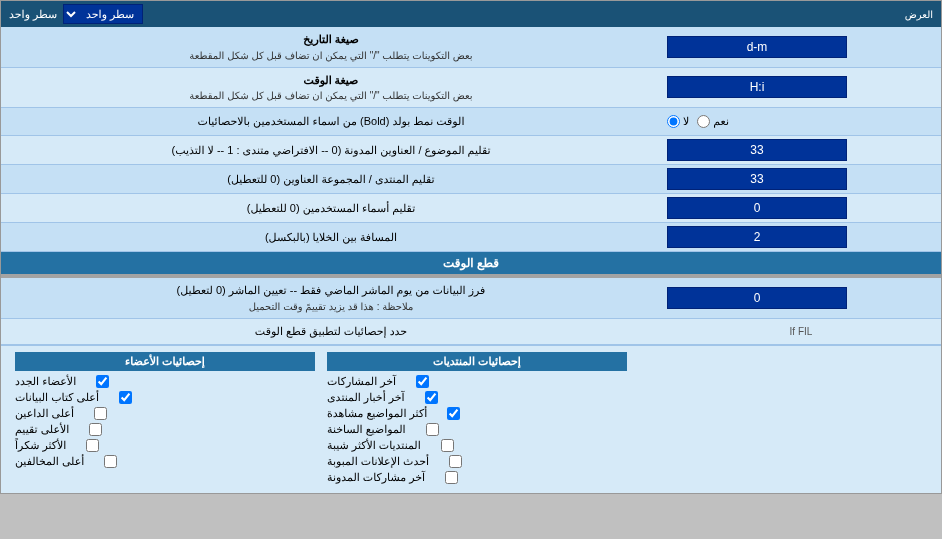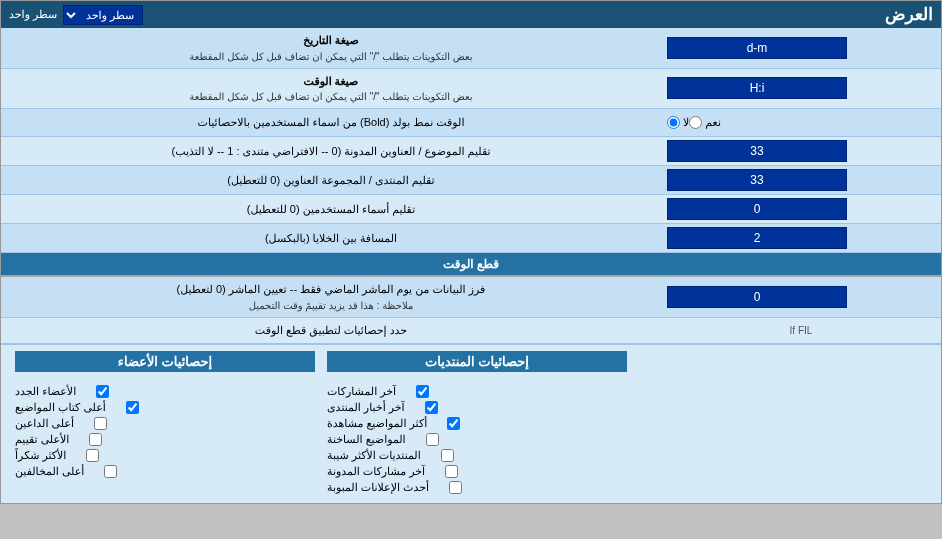--- a/index.html
+++ b/index.html
@@ -62,27 +62,27 @@
       padding: 3px 8px;
       min-height: 26px;
     }
     .section-header {
       background: #2471a3;
       color: #fff;
       font-weight: bold;
       font-size: 12px;
       padding: 4px 10px;
       text-align: center;
-      border-bottom: 2px solid #a3a3a3;
+      border-bottom: 4px solid #a3a3a3;
     }
     .radio-group {
       display: flex;
       flex-direction: row-reverse;
       align-items: center;
-      gap: 0;
+      gap: 8px;
     }
     .checkbox-item {
       display: flex;
       align-items: flex-start;
       gap: 20px;
       font-size: 11px;
       margin-bottom: 3px;
       flex-direction: row-reverse;
     }
     .checkbox-item input[type=checkbox] {
@@ -96,37 +96,37 @@
       padding: 6px 8px;
     }
     .stats-col {
       flex: 1;
       padding: 0 6px;
     }
     .stats-col-header {
       background: #2471a3;
       color: #fff;
       font-weight: bold;
-      font-size: 13px;
+      font-size: 11px;
       padding: 3px 6px;
       text-align: center;
-      margin-bottom: 13px;
+      margin-bottom: 4px;
     }
     .if-fil-text {
       font-size: 10px;
       color: #555;
     }
   </style>
 </head>
 <body>
 
 <div class="main-container">
 
   <div class="header-row">
-    <span style="font-size:17px;font-weight:bold;">العرض</span>
+    <span style="font-size:10px;font-weight:normal;">العرض</span>
     <div style="display:flex;align-items:center;gap:6px;">
       <select style="background:#003399;color:#fff;border:1px solid #002277;padding:2px 4px;font-size:11px;"><option>سطر واحد</option><option>سطرين</option><option>ثلاثة أسطر</option></select>
       <span style="color:#fff;font-size:11px;">سطر واحد</span>
     </div>
   </div>
 
   <div class="row">
     <div class="input-cell">
       <input type="text" class="text-input" value="d-m" style="">
     </div>
@@ -229,37 +229,37 @@
       </div>
       <div class="checkbox-item">
         <span>المواضيع الساخنة</span>
         <input type="checkbox" style="">
       </div>
       <div class="checkbox-item">
         <span>المنتديات الأكثر شيبة</span>
         <input type="checkbox" style="">
       </div>
       <div class="checkbox-item">
+        <span>أحدث الإعلانات المبوبة</span>
+        <input type="checkbox" style="">
+      </div>
+      <div class="checkbox-item">
         <span>آخر مشاركات المدونة</span>
-        <input type="checkbox" style="">
-      </div>
-      <div class="checkbox-item">
-        <span>أحدث الإعلانات المبوبة</span>
         <input type="checkbox" style="">
       </div>
     </div>
 
     <div class="stats-col">
       <div class="stats-col-header">إحصائيات الأعضاء</div>
       <div class="checkbox-item">
         <span>الأعضاء الجدد</span>
         <input type="checkbox" checked="" style="">
       </div>
       <div class="checkbox-item">
-        <span>أعلى كتاب المواضيع</span>
+        <span>أعلى كتاب البيانات</span>
         <input type="checkbox" checked="" style="">
       </div>
       <div class="checkbox-item">
         <span>أعلى الداعين</span>
         <input type="checkbox" style="">
       </div>
       <div class="checkbox-item">
         <span>الأعلى تقييم</span>
         <input type="checkbox" style="">
       </div>

